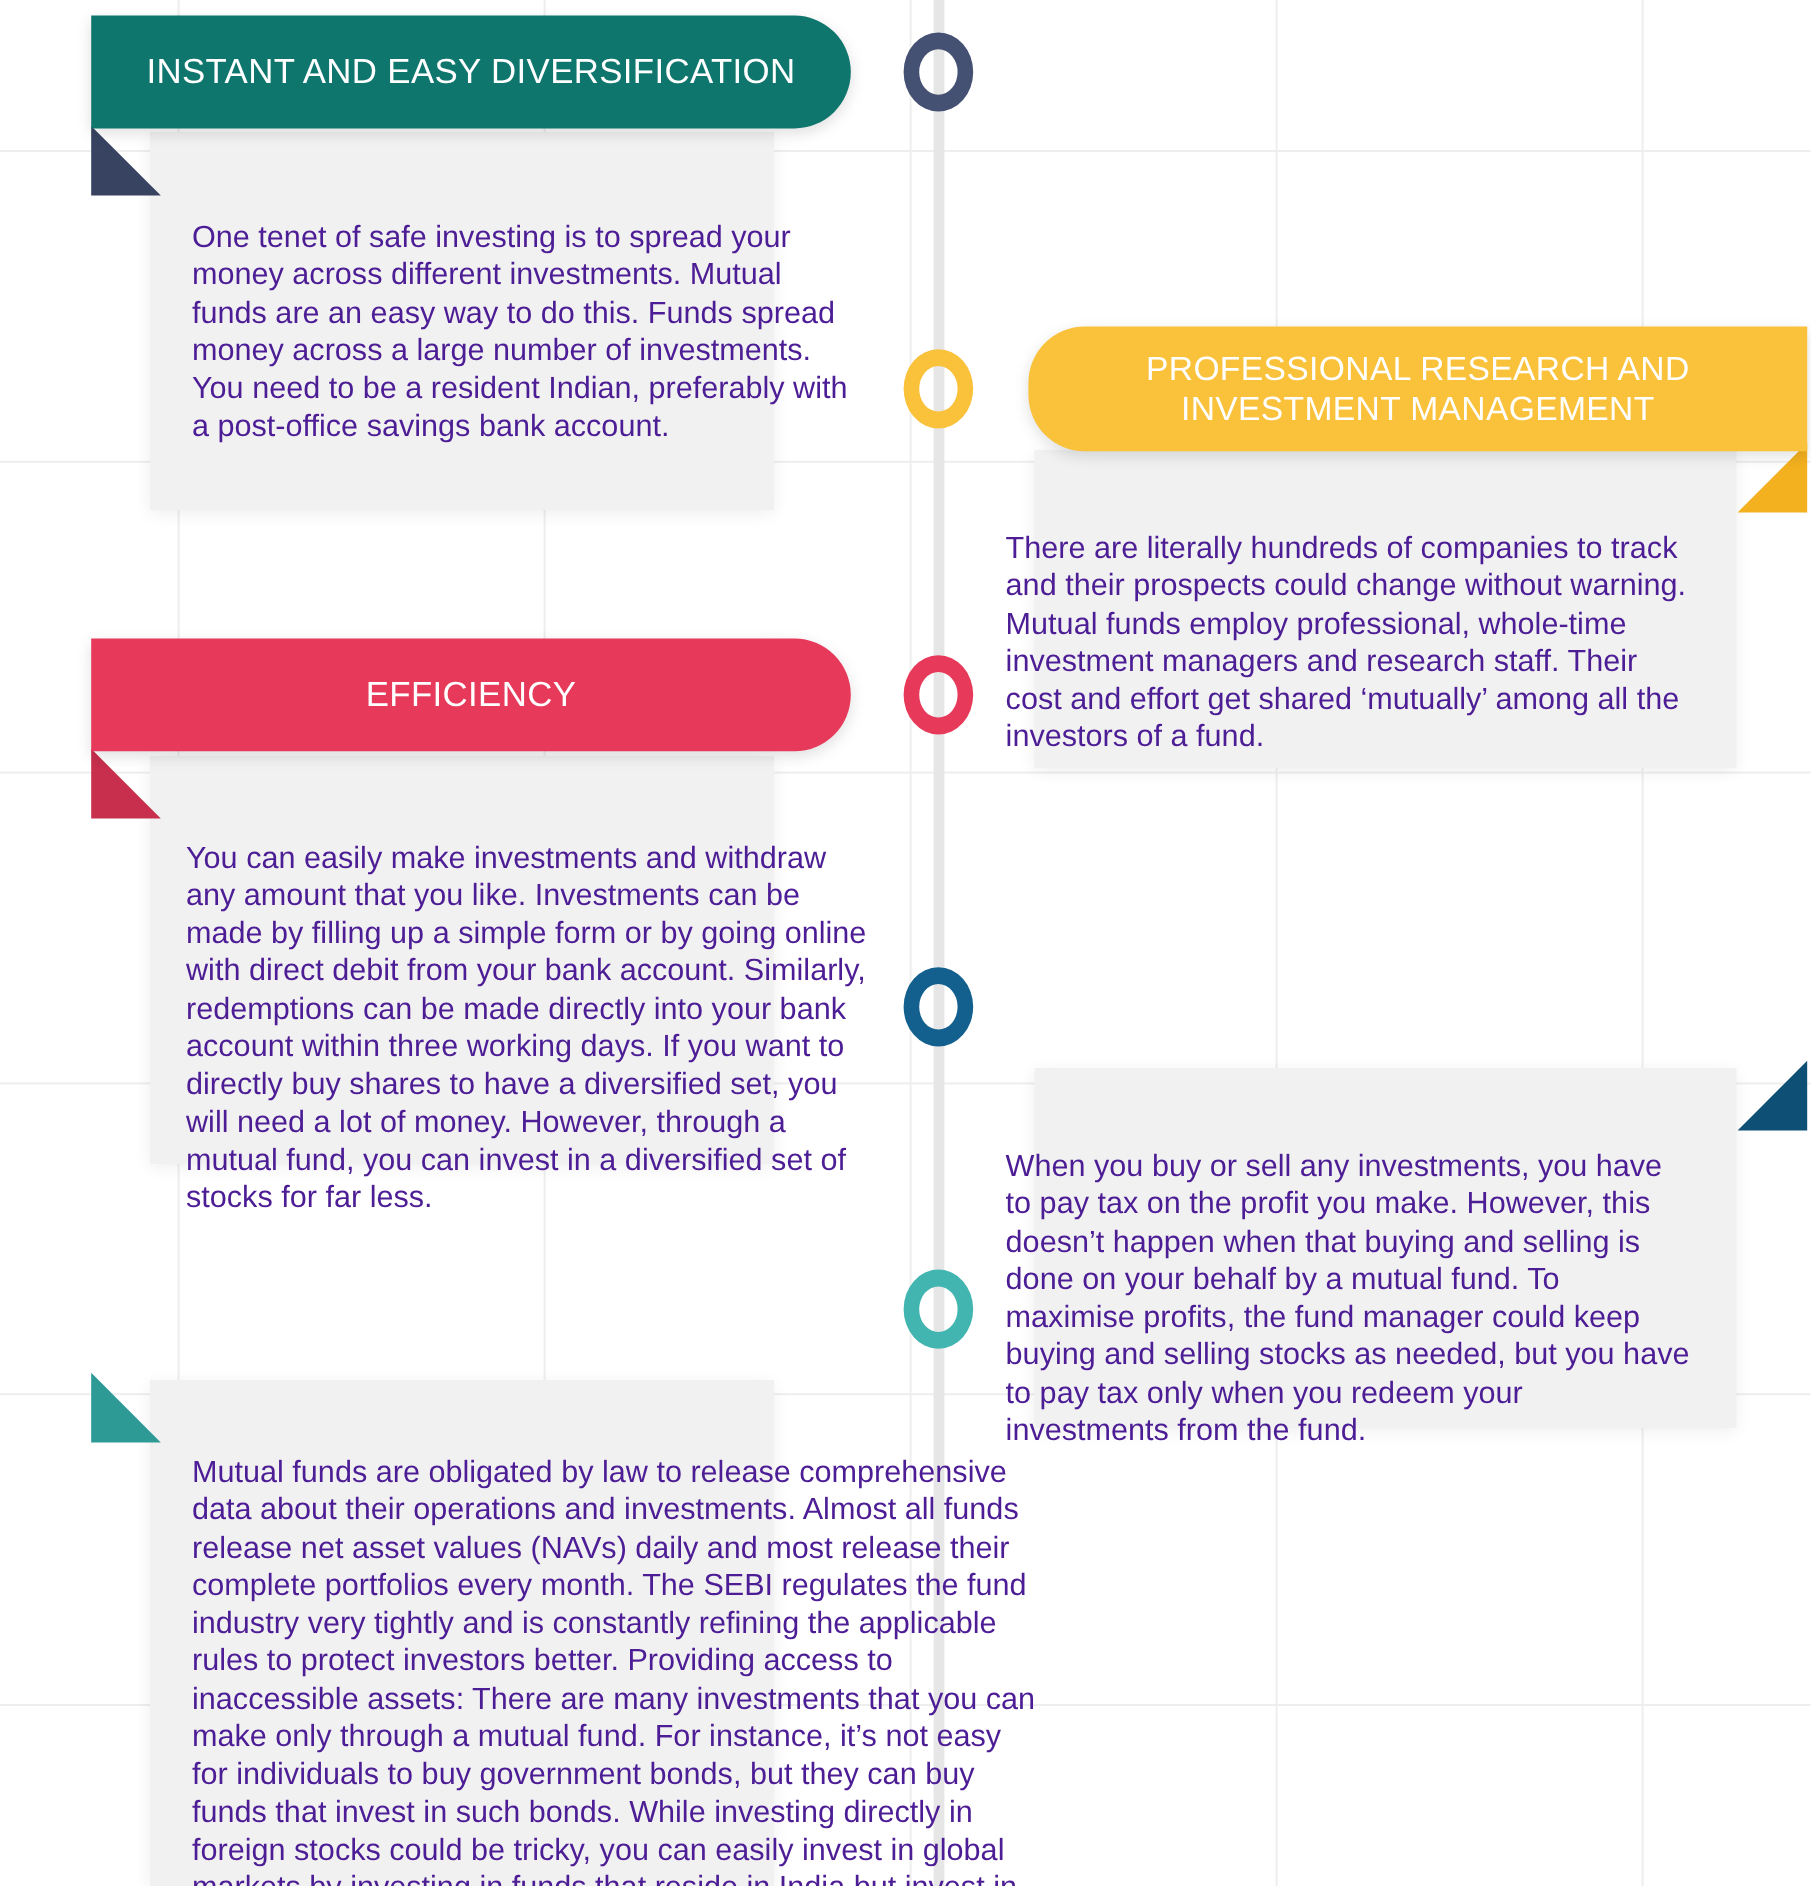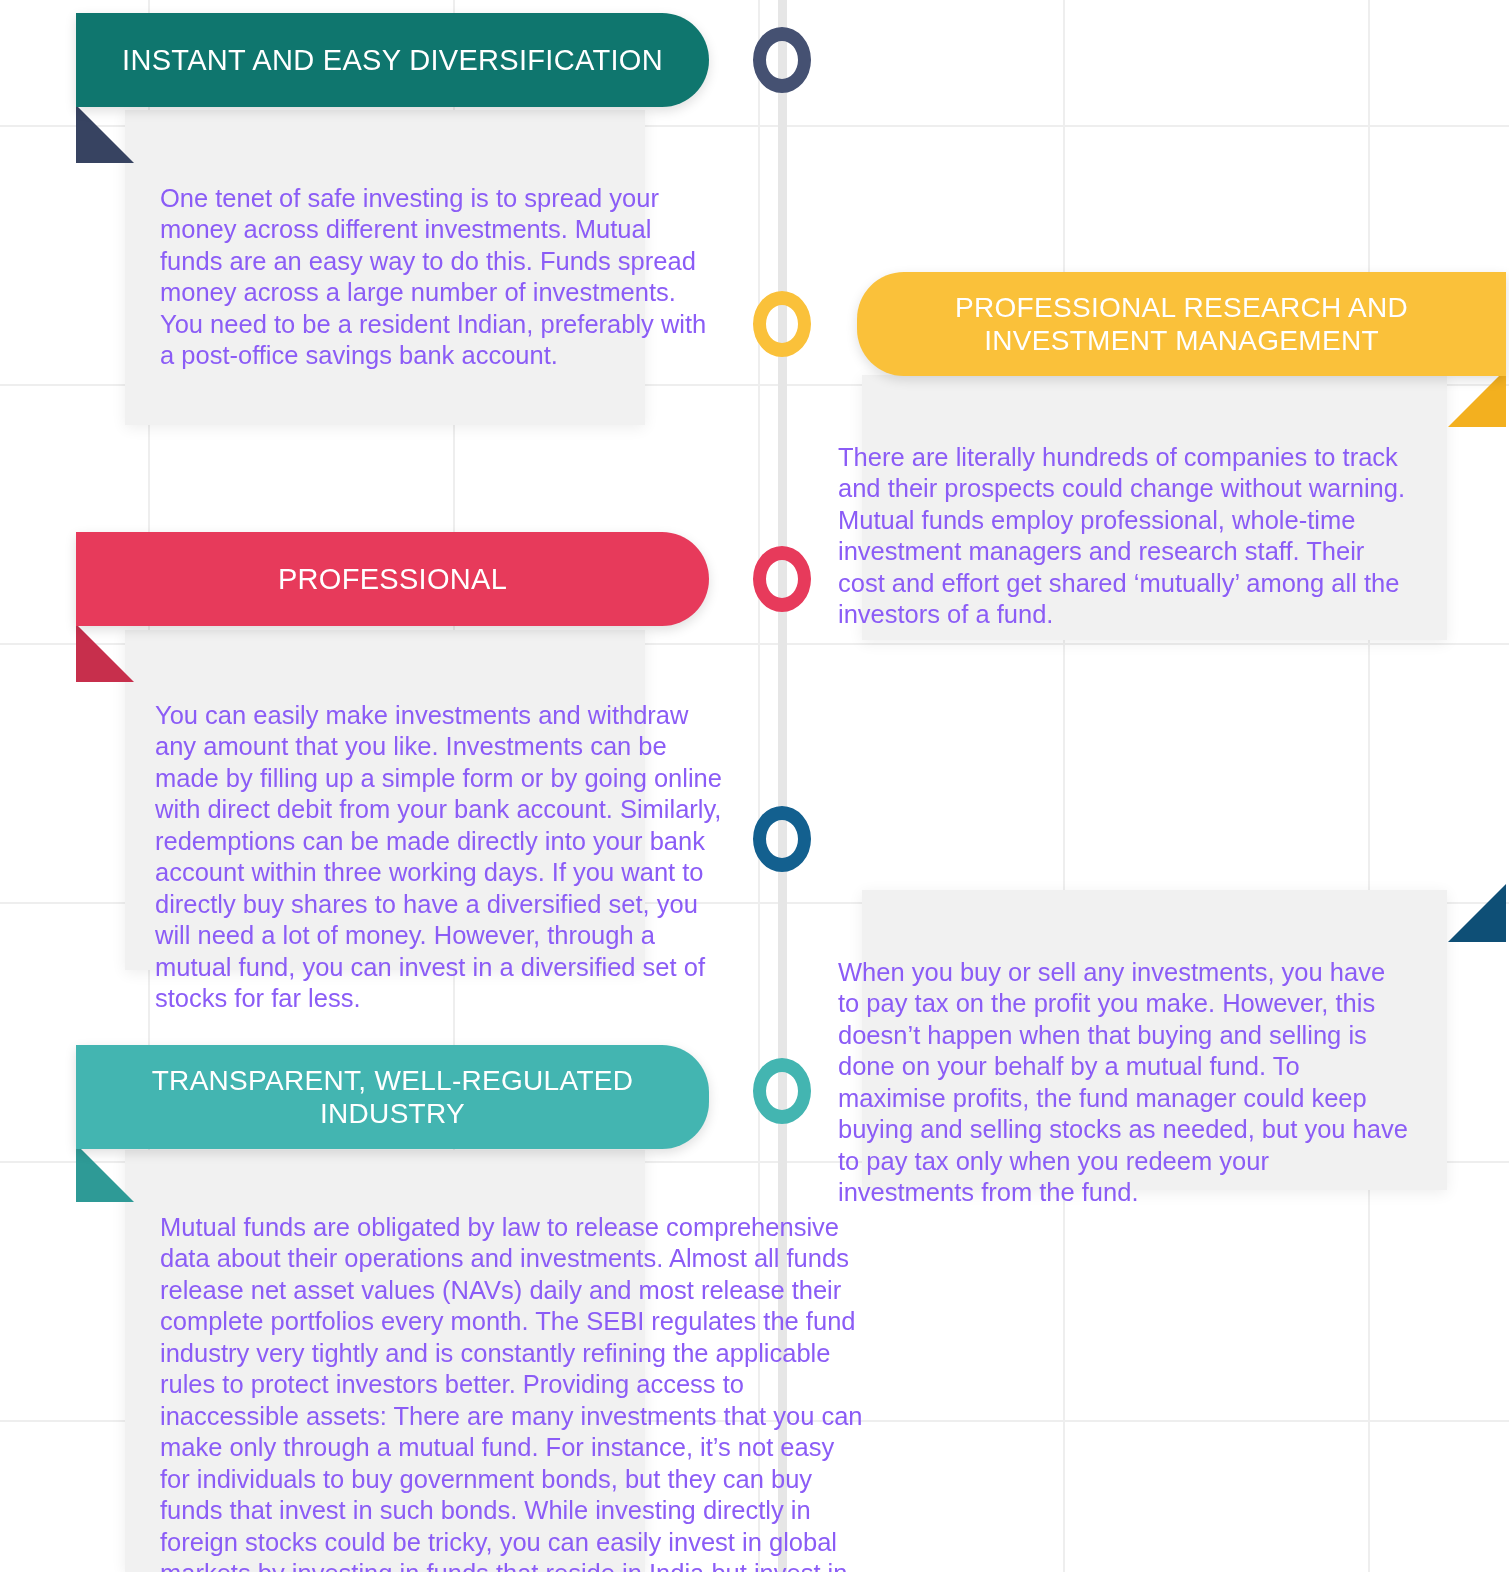--- a/index.html
+++ b/index.html
@@ -102,21 +102,21 @@
     background: transparent;
     box-sizing: border-box;
     z-index: 6;
   }
 
   
   .body-text {
     position: absolute;
     font-size: 25.5px;
     line-height: 1.235;
-    color: #8b5cf6;
+    color: #4c1d95;
     z-index: 5;
   }
   .body-text.align-left  { text-align: left; }
   .body-text.align-right { }
 </style>
 </head>
 <body>
 
 <div id="page">
 
@@ -146,42 +146,38 @@
 
   <div class="marker" style="left:753px; top:291px; border-color:#fac13a;"></div>
 
   <div class="body-text align-right" style="left:838px; top:442px; width:577px;">There are literally hundreds of companies to track and their prospects could change without warning. Mutual funds employ professional, whole-time investment managers and research staff. Their cost and effort get shared ‘mutually’ among all the investors of a fund.</div>
 
   <div class="panel" style="left:125px; top:630px; width:520px; height:340px;"></div>
 
   <div class="tail left" style="left:76px; top:624px; border-left-color:#c72f4c;"></div>
 
   <div class="banner" style="left:76px; top:532px; width:633px; background:#e73a5b;">
-    <span class="banner-label">PROFESSIONAL</span>
+    <span class="banner-label">EFFICIENCY</span>
   </div>
 
   <div class="marker" style="left:753px; top:546px; border-color:#e73a5b;"></div>
 
   <div class="body-text align-left" style="left:155px; top:700px; width:580px;">You can easily make investments and withdraw any amount that you like. Investments can be made by filling up a simple form or by going online with direct debit from your bank account. Similarly, redemptions can be made directly into your bank account within three working days. If you want to directly buy shares to have a diversified set, you will need a lot of money. However, through a mutual fund, you can invest in a diversified set of stocks for far less.</div>
 
   <div class="panel" style="left:862px; top:890px; width:585px; height:300px;"></div>
 
   <div class="tail" style="left:1448px; top:884px; border-top:58px solid transparent; border-right:58px solid #0e4f76;"></div>
 
 
   <div class="marker" style="left:753px; top:806px; border-color:#13608f;"></div>
 
   <div class="body-text align-right" style="left:838px; top:957px; width:572px;">When you buy or sell any investments, you have to pay tax on the profit you make. However, this doesn’t happen when that buying and selling is done on your behalf by a mutual fund. To maximise profits, the fund manager could keep buying and selling stocks as needed, but you have to pay tax only when you redeem your investments from the fund.</div>
 
   <div class="panel" style="left:125px; top:1150px; width:520px; height:422px;"></div>
 
   <div class="tail left" style="left:76px; top:1144px; border-left-color:#2e9a96;"></div>
 
-  <div class="banner tall" style="left:76px; top:1045px; width:633px; background:#43b5b1;">
-    <span class="banner-label two-line">TRANSPARENT, WELL-REGULATED
-INDUSTRY</span>
-  </div>
 
   <div class="marker" style="left:753px; top:1058px; border-color:#43b5b1;"></div>
 
   <div class="body-text align-left" style="left:160px; top:1212px; width:706px;">Mutual funds are obligated by law to release comprehensive data about their operations and investments. Almost all funds release net asset values (NAVs) daily and most release their complete portfolios every month. The SEBI regulates the fund industry very tightly and is constantly refining the applicable rules to protect investors better. Providing access to inaccessible assets: There are many investments that you can make only through a mutual fund. For instance, it’s not easy for individuals to buy government bonds, but they can buy funds that invest in such bonds. While investing directly in foreign stocks could be tricky, you can easily invest in global markets by investing in funds that reside in India but invest in international markets.</div>
 
 </div>
 
 </body></html>

